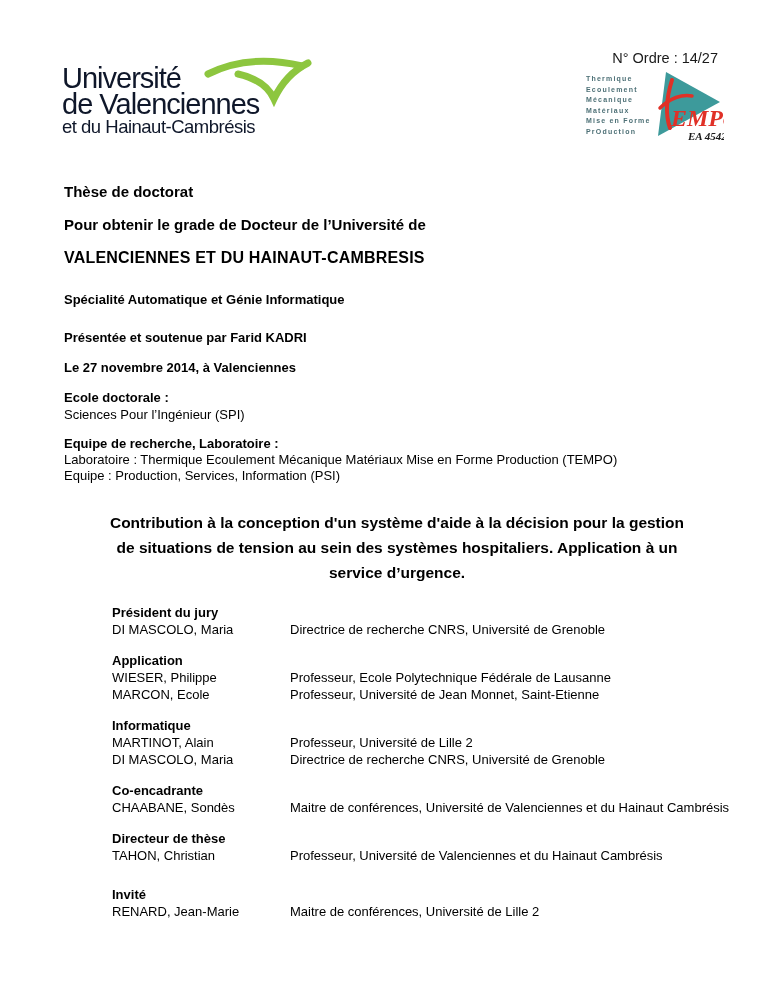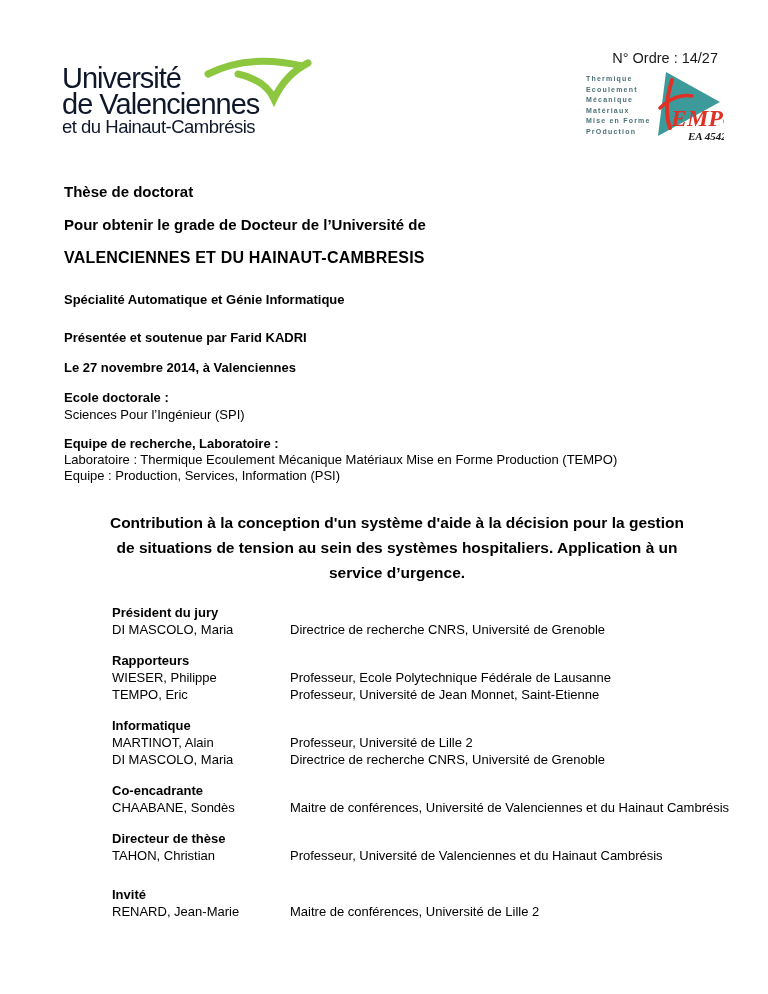--- a/index.html
+++ b/index.html
@@ -116,27 +116,27 @@
 
     <div class="jury-group first">
       <div class="jury-role">Président du jury</div>
       <div class="jury-row">
         <span class="jury-name">DI MASCOLO, Maria</span>
         <span class="jury-aff">Directrice de recherche CNRS, Université de Grenoble</span>
       </div>
     </div>
 
     <div class="jury-group">
-      <div class="jury-role">Rapporteurs</div>
+      <div class="jury-role">Application</div>
       <div class="jury-row">
         <span class="jury-name">WIESER, Philippe</span>
         <span class="jury-aff">Professeur, Ecole Polytechnique Fédérale de Lausanne</span>
       </div>
       <div class="jury-row">
-        <span class="jury-name">TEMPO, Eric</span>
+        <span class="jury-name">MARCON, Ecole</span>
         <span class="jury-aff">Professeur, Université de Jean Monnet, Saint-Etienne</span>
       </div>
     </div>
 
     <div class="jury-group">
       <div class="jury-role">Informatique</div>
       <div class="jury-row">
         <span class="jury-name">MARTINOT, Alain</span>
         <span class="jury-aff">Professeur, Université de Lille 2</span>
       </div>

